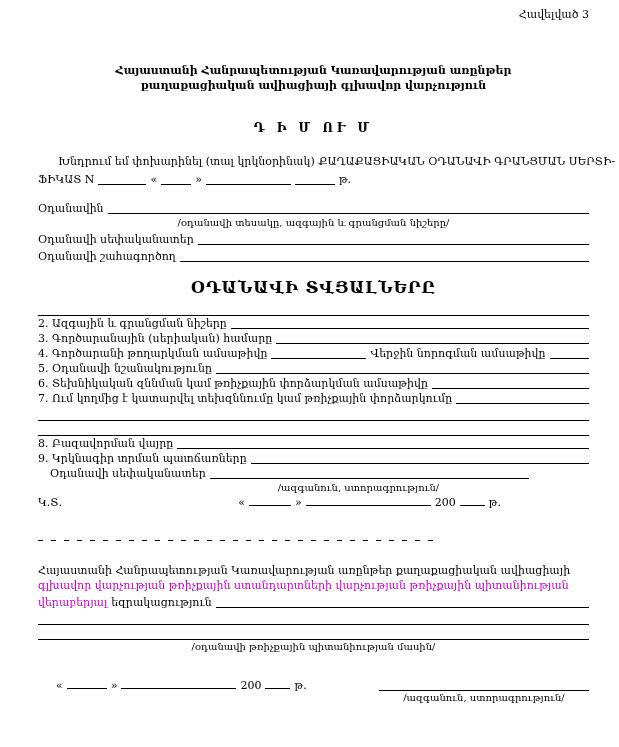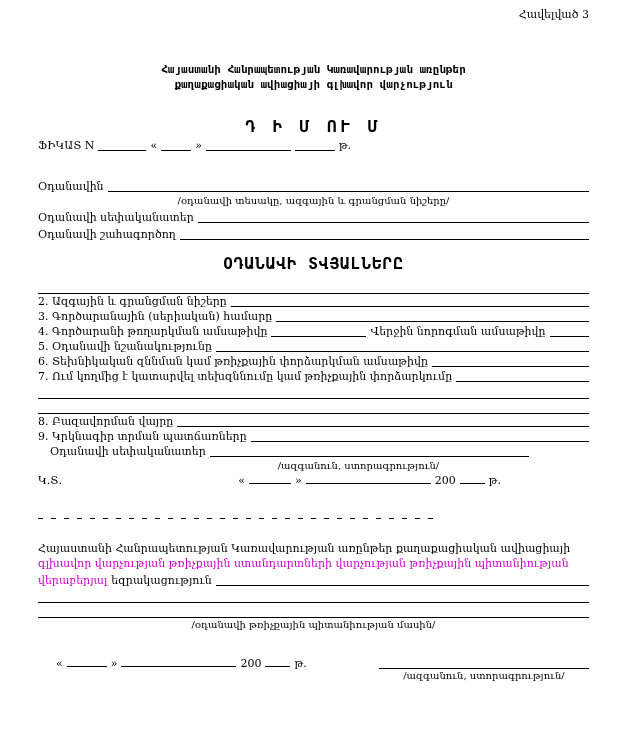--- a/index.html
+++ b/index.html
@@ -8,39 +8,39 @@
     background: #ffffff; color: #000000;
     font-family: "DejaVu Serif", "DejaVu Sans", "Liberation Serif", serif;
     font-size: 11px;
   }
   .page {
     position: relative; width: 619px; height: 747px;
     box-sizing: border-box; padding: 8px 30px 4px 38px; overflow: hidden;
   }
   .right  { text-align: right; }
   .center { text-align: center; }
-  .bold   { font-weight: bold; font-family: Liberation Mono, monospace; }
+  .bold   { font-weight: bold; }
 
   .org1   { margin-top: 42px; line-height: 15px; }
   .org2   { line-height: 15px; }
-  .title  { margin-top: 28px; font-size: 16px; letter-spacing: 4px; line-height: 15px; }
+  .title  { margin-top: 28px; font-size: 12px; letter-spacing: 4px; line-height: 15px; }
 
   .intro1 { margin-top: 18px; text-indent: 20px; white-space: nowrap; line-height: 16px; }
 
   .row { display: flex; align-items: center; line-height: 15px; margin-top: 2px; }
   .row > * + * { margin-left: 4px; }
   .lbl { white-space: nowrap; }
 
   .blank { display: inline-block; border-bottom: 1px solid #000; height: 10px; vertical-align: baseline; }
   .fill  { flex: 1 1 auto; min-width: 15px; border-bottom: 1px solid #000; height: 10px; }
   .w25 { width: 25px; } .w30 { width: 30px; } .w40 { width: 40px; }
   .w42 { width: 42px; } .w48 { width: 48px; } .w85 { width: 85px; }
   .w95 { width: 95px; } .w115 { width: 115px; } .w125 { width: 125px; }
 
-  .mt14 { margin-top: 26px; }
+  .mt14 { margin-top: 14px; }
   .note { font-size: 10px; line-height: 14px; }
 
   .heading { margin-top: 16px; font-size: 16px; letter-spacing: 1px; line-height: 15px; }
   .items { margin-top: 10px; }
   .items .row { margin-top: 0; }
 
   .fullline { border-bottom: 1px solid #000; height: 14px; }
   .pl12 { padding-left: 12px; }
   .fr60 { margin-right: 60px; }
   .note-sig { text-align: center; padding-left: 90px; }
@@ -69,20 +69,21 @@
 
 <div class="page">
 
   <div class="right">Հավելված 3</div>
 
   <div class="center bold org1">Հայաստանի Հանրապետության Կառավարության առընթեր</div>
   <div class="center bold org2">քաղաքացիական ավիացիայի գլխավոր վարչություն</div>
 
   <div class="center bold title">Դ Ի Մ ՈՒ Մ</div>
 
+  <div class="intro1">Խնդրում եմ փոխարինել (տալ կրկնօրինակ) ՔԱՂԱՔԱՑԻԱԿԱՆ ՕԴԱՆԱՎԻ ԳՐԱՆՑՄԱՆ ՍԵՐՏԻ-</div>
 
   <div class="row">
     <span class="lbl">ՖԻԿԱՏ N</span>
     <span class="blank w48"></span>
     <span class="lbl">«</span>
     <span class="blank w30"></span>
     <span class="lbl">»</span>
     <span class="blank w85"></span>
     <span class="blank w40"></span>
     <span class="lbl">թ.</span>

